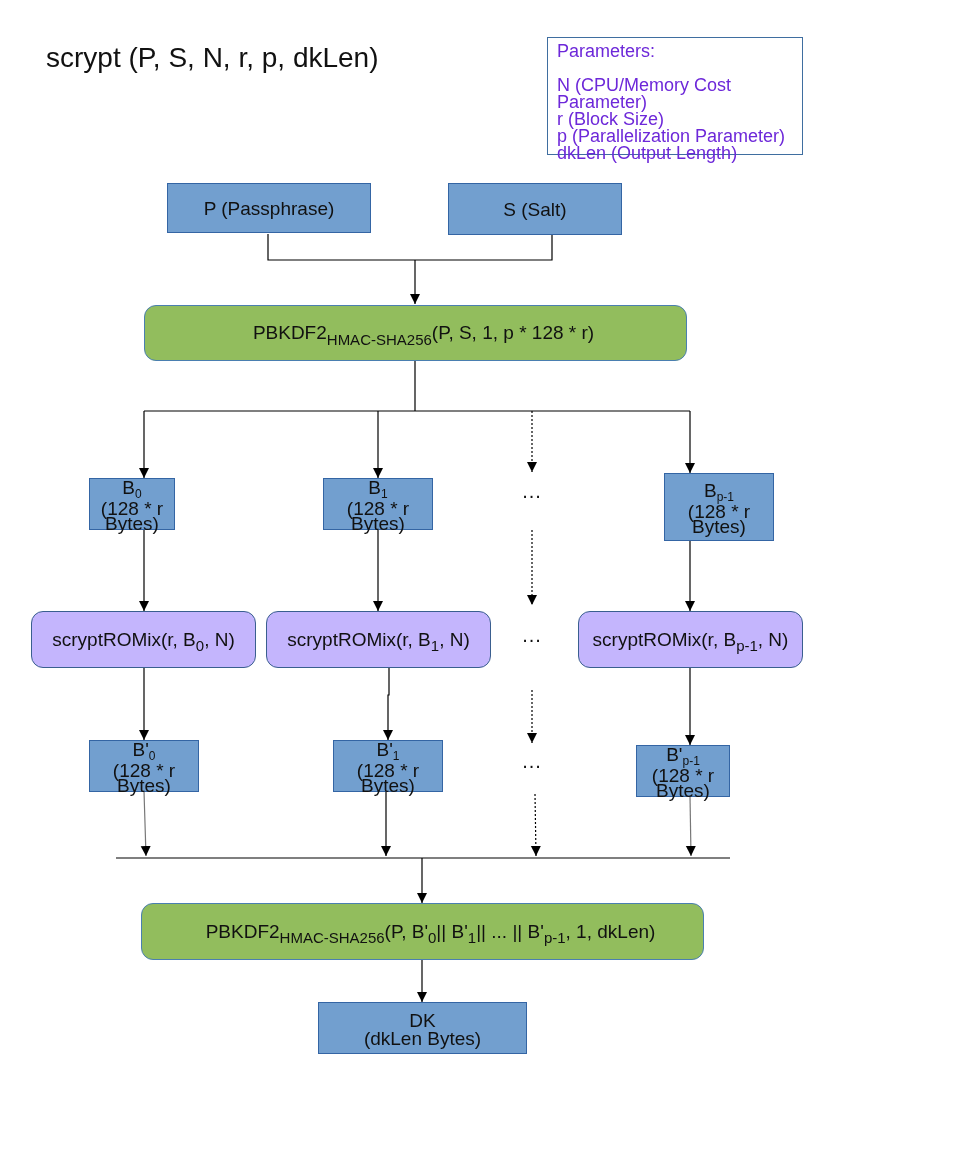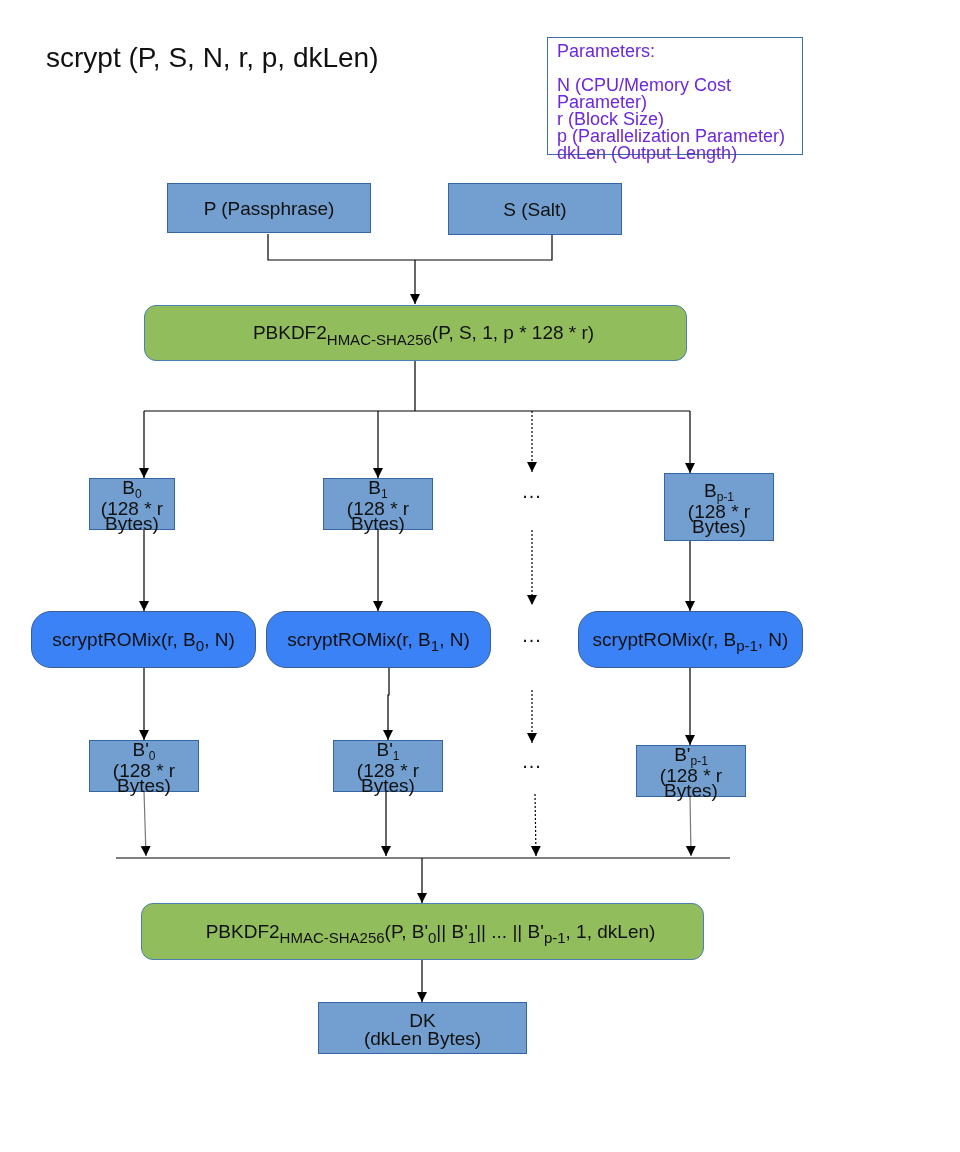--- a/index.html
+++ b/index.html
@@ -7,21 +7,21 @@
          font-family: "Liberation Sans", sans-serif; color: #111; }
   .abs { position: absolute; box-sizing: border-box; }
   .title { left: 46px; top: 42px; font-size: 28px; color: #111; white-space: nowrap; }
   .params { left: 547px; top: 37px; width: 256px; height: 118px; border: 1px solid #3f6ea0;
             background: #fff; padding: 5px 9px; font-size: 18px; line-height: 17px; color: #6d28d9; }
   .params .gap { height: 17px; }
   .blue { background: #729fcf; border: 1px solid #3465a4; display: flex; flex-direction: column;
           align-items: center; justify-content: center; text-align: center; }
   .green { background: #92bd5d; border: 1px solid #4a7fb0; border-radius: 12px; display: flex;
            align-items: center; justify-content: center; font-size: 19px; white-space: nowrap; padding-left: 16px; }
-  .red { background: #3b82f6; border: 1px solid #3a5f8f; border-radius: 20px; display: flex;
+  .red { background: #c4b5fd; border: 1px solid #3a5f8f; border-radius: 12px; display: flex;
          align-items: center; justify-content: center; font-size: 19px; white-space: nowrap; }
   .big { font-size: 19px; line-height: 21px; }
   .small { font-size: 19px; line-height: 15px; }
   .sub { font-size: 15px; position: relative; top: 6px; }
   .sub2 { font-size: 12px; position: relative; top: 4px; }
   .dots { font-size: 20px; letter-spacing: 1px; width: 40px; text-align: center; }
   svg.lines { position: absolute; left: 0; top: 0; }
 </style>
 </head>
 <body>
@@ -120,21 +120,21 @@
 
 <div class="abs blue" style="left:89px;top:740px;width:110px;height:52px;">
   <div class="big"><span>B'</span><span class="sub2">0</span></div>
   <div class="small">(128 * r Bytes)</div>
 </div>
 <div class="abs blue" style="left:333px;top:740px;width:110px;height:52px;">
   <div class="big"><span>B'</span><span class="sub2">1</span></div>
   <div class="small">(128 * r Bytes)</div>
 </div>
 <div class="abs dots" style="left:512px;top:750px;">...</div>
-<div class="abs blue" style="left:636px;top:745px;width:110px;height:52px;">
+<div class="abs blue" style="left:636px;top:745px;width:94px;height:52px;">
   <div class="big"><span>B'</span><span class="sub2">p-1</span></div>
   <div class="small">(128 * r Bytes)</div>
 </div>
 
 <div class="abs green" style="left:141px;top:903px;width:563px;height:57px;">
   <span>PBKDF2</span>
     <span class="sub">HMAC-SHA256</span>
     <span> (P, B'</span>
     <span class="sub">0</span>
     <span> || B'</span>

